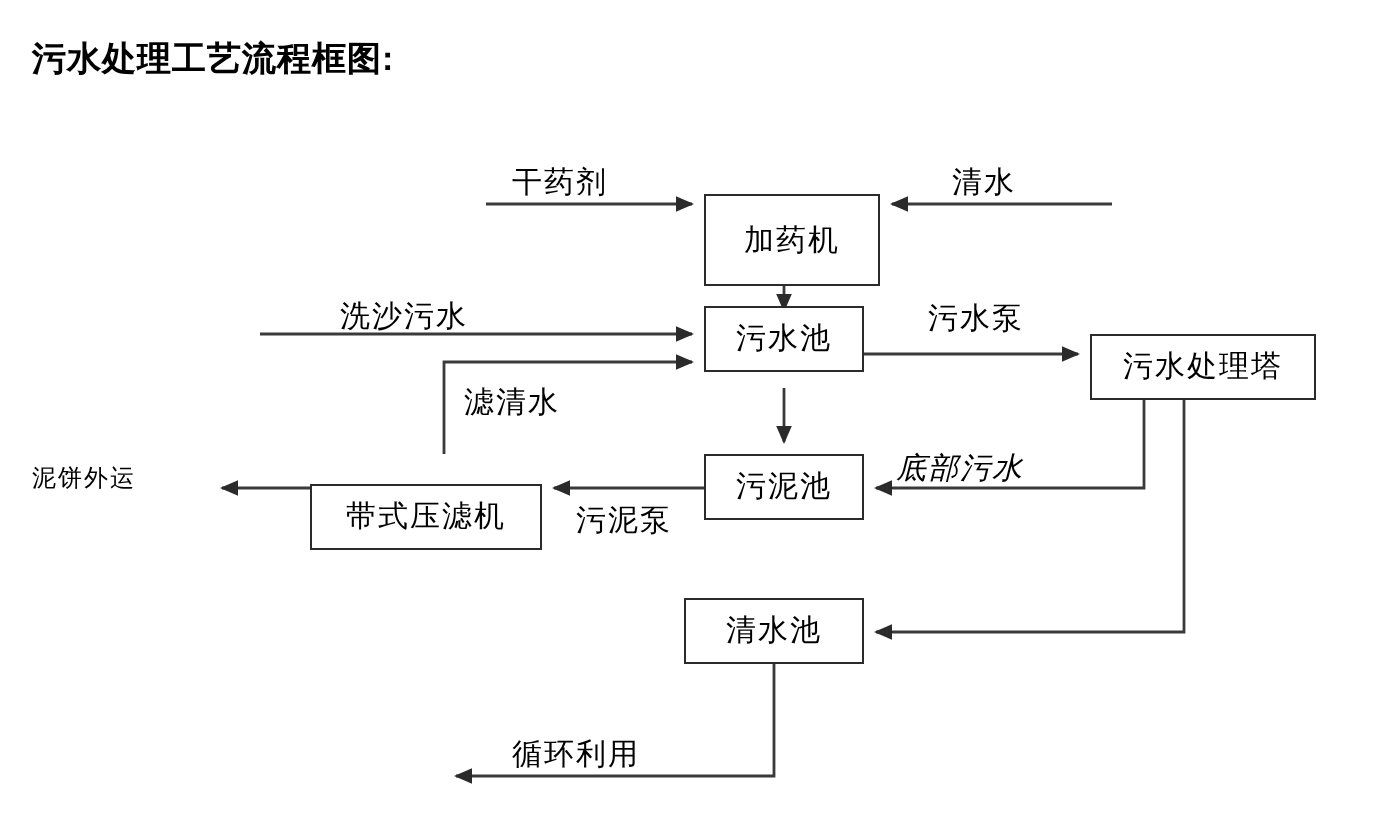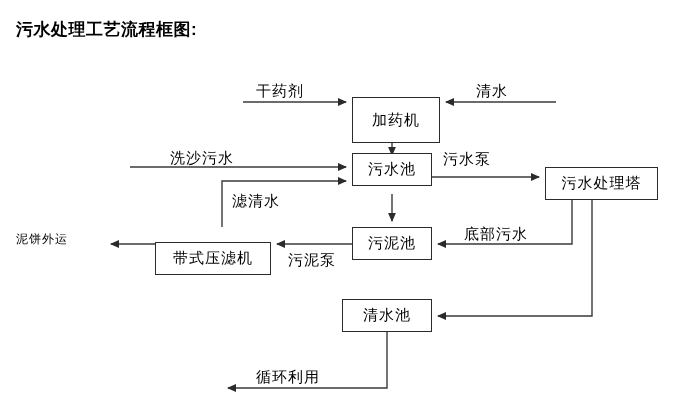--- a/index.html
+++ b/index.html
@@ -128,20 +128,20 @@
   </div>
 
   <div class="node" style="left:342px; top:299px; width:90px; height:33px;">
     <span>清水池</span>
   </div>
 
   <div class="edge-label" style="left:256px; top:82px;">干药剂</div>
   <div class="edge-label" style="left:476px; top:82px;">清水</div>
   <div class="edge-label" style="left:170px; top:149px;">洗沙污水</div>
   <div class="edge-label" style="left:232px; top:192px;">滤清水</div>
-  <div class="edge-label" style="left:443px; top:150px;text-align:center;">污水泵</div>
+  <div class="edge-label" style="left:464px; top:150px;text-align:center;">污水泵</div>
   <div class="edge-label" style="left:288px; top:227px;margin-top:24px;">污泥泵</div>
-  <div class="edge-label" style="left:464px; top:225px;">底部污水</div>
+  <div class="edge-label" style="left:448px; top:225px;font-style:italic;">底部污水</div>
   <div class="edge-label" style="left:256px; top:368px;">循环利用</div>
 
   <div class="term-label" style="left:16px; top:231px;">泥饼外运</div>
 
 </div>
 
 </body></html>

